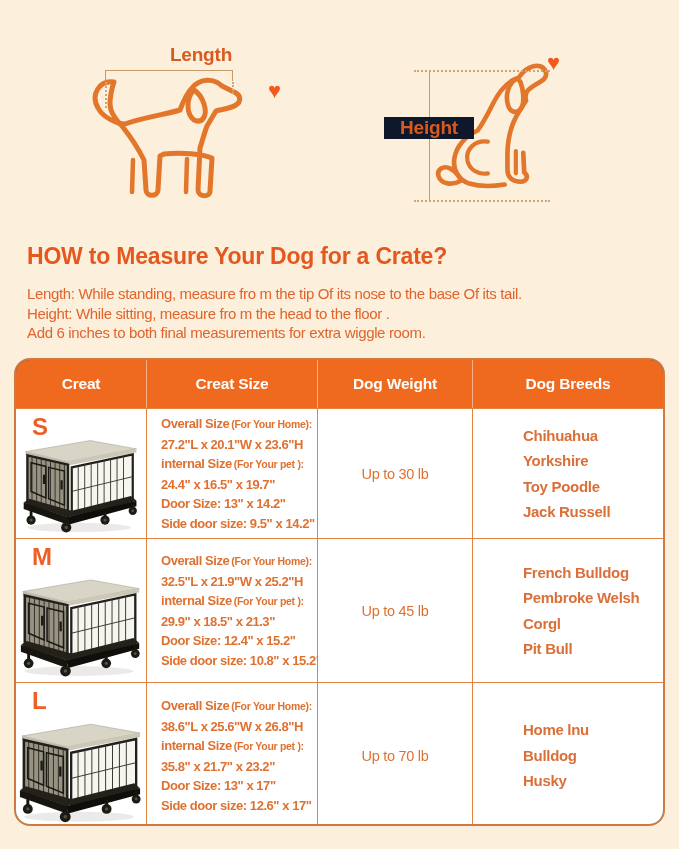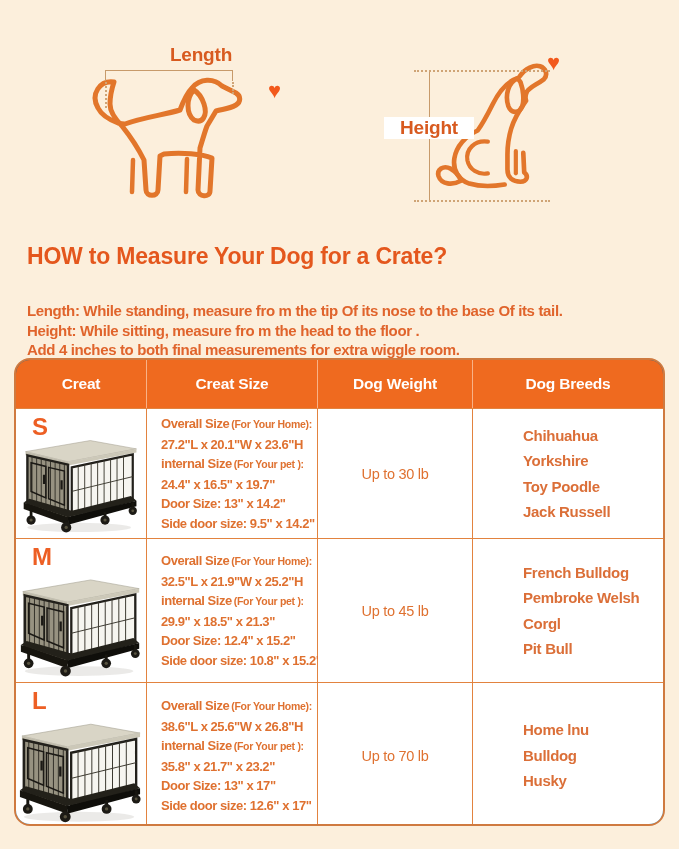--- a/index.html
+++ b/index.html
@@ -9,25 +9,25 @@
   
   .diagram{position:absolute;left:0;top:0;width:552px;height:238px;}
   .dog-svg{position:absolute;}
   .dim-label{position:absolute;font-size:19px;font-weight:700;color:#d85a1f;text-align:center;letter-spacing:-0.2px;}
   .h-line{position:absolute;height:0;border-top:1.6px solid #c79a6a;}
   .v-line{position:absolute;width:0;border-left:1.6px solid #c79a6a;}
   .h-dotted{position:absolute;height:0;border-top:2px dotted #cfa476;}
   .v-dotted{position:absolute;width:0;border-left:2px dotted #cfa476;}
   .tick{position:absolute;width:0;height:11px;border-left:1.6px solid #c79a6a;}
   .heart{position:absolute;color:#f2591c;font-size:22px;line-height:22px;}
-  .height-label{background:#ffffff;padding:0 3px;z-index:3;}
+  .height-label{background:#0f172a;padding:0 3px;z-index:3;}
 
   
   .heading{position:absolute;left:27px;top:243px;font-size:23px;font-weight:800;color:#e4571d;letter-spacing:-0.2px;}
-  .instructions{position:absolute;left:27px;top:301px;width:630px;font-size:15px;font-weight:700;color:#e0642c;line-height:19.5px;letter-spacing:-0.35px;}
+  .instructions{position:absolute;left:27px;top:284px;width:630px;font-size:15px;font-weight:400;color:#e0642c;line-height:19.5px;letter-spacing:-0.35px;}
 
   
   .crate-table{position:absolute;left:14px;top:358px;width:651px;height:468px;box-sizing:border-box;
     border:2px solid #cf7a40;border-radius:16px;overflow:hidden;background:#0369a1;
     display:grid;grid-template-columns:131px 171px 155px 190px;grid-template-rows:48px 130px 144px 146px;}
   .th{background:#ef6a1f;color:#ffffff;font-size:15.5px;font-weight:700;display:flex;align-items:center;justify-content:center;letter-spacing:-0.2px;}
   .th.sep{border-right:1px solid rgba(255,236,220,0.55);}
   .cell{box-sizing:border-box;border-top:1px solid #e2833f;background:#ffffff;position:relative;}
   .cell.sep{border-right:1px solid #e2833f;}
   .creat-cell .letter{position:absolute;left:16px;top:4px;font-size:24px;font-weight:700;color:#ed5f24;}
@@ -151,21 +151,21 @@
     <div class="dim-label height-label" style="left:384px;top:117px;width:84px;">Height</div>
 
     <div class="heart" style="left:268px;top:80px;">♥</div>
     <div class="heart" style="left:547px;top:52px;">♥</div>
   </div>
 
   <div class="heading">HOW to Measure Your Dog for a Crate?</div>
   <div class="instructions">
     <div>Length: While standing, measure fro m the tip Of its nose to the base Of its tail.</div>
     <div>Height: While sitting, measure fro m the head to the floor .</div>
-    <div>Add 4 inches to both final measurements for extra wiggle room.</div>
+    <div>Add 6 inches to both final measurements for extra wiggle room.</div>
   </div>
 
   <div class="crate-table">
 
     <div class="th sep">Creat</div>
     <div class="th sep">Creat Size</div>
     <div class="th sep">Dog Weight</div>
     <div class="th">Dog Breeds</div>
 
     <div class="cell sep creat-cell">

